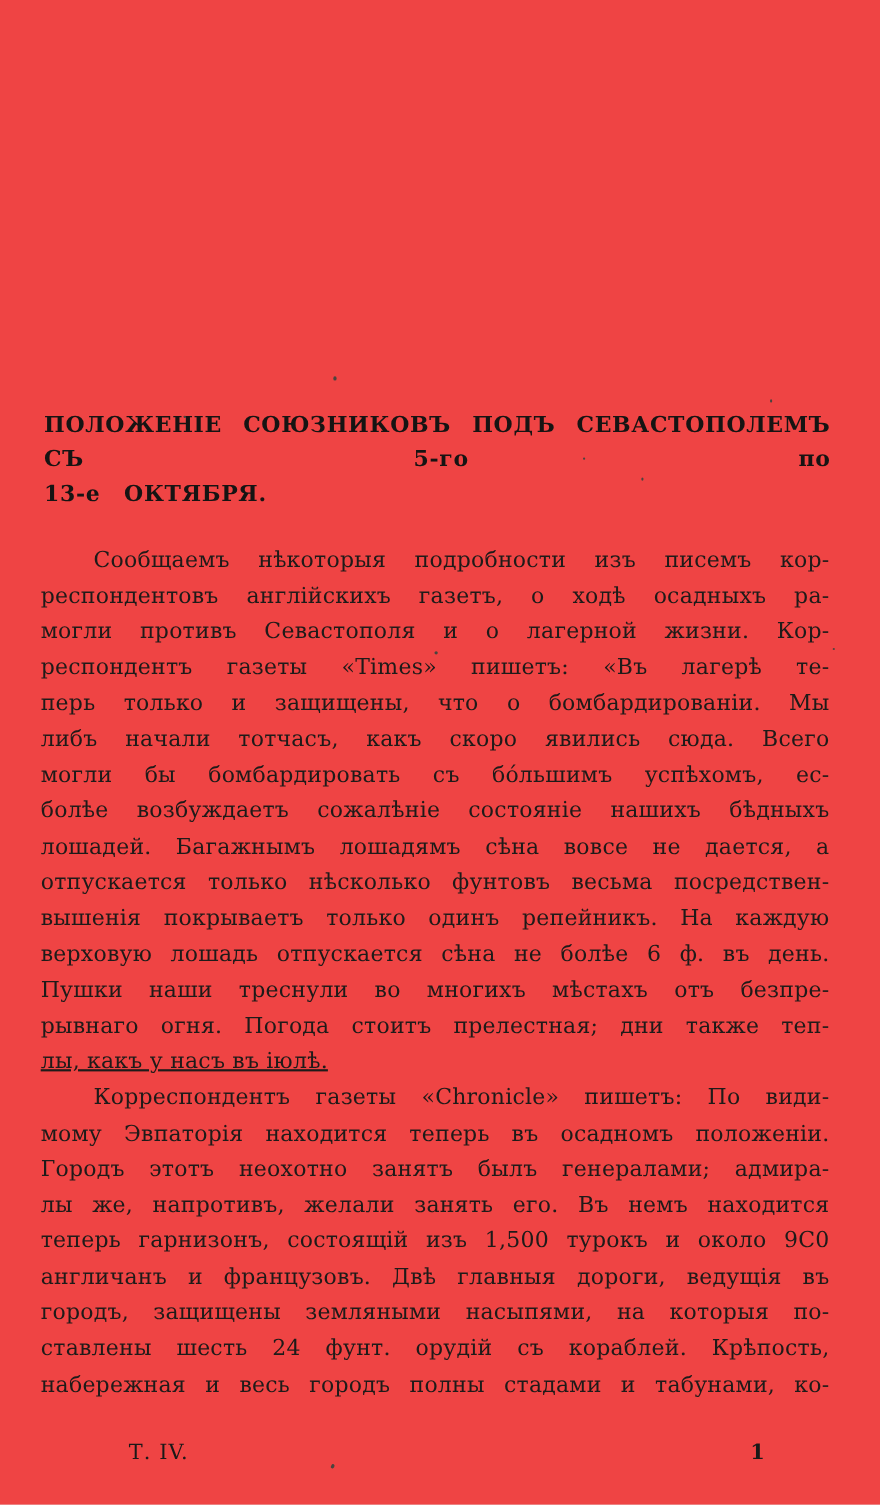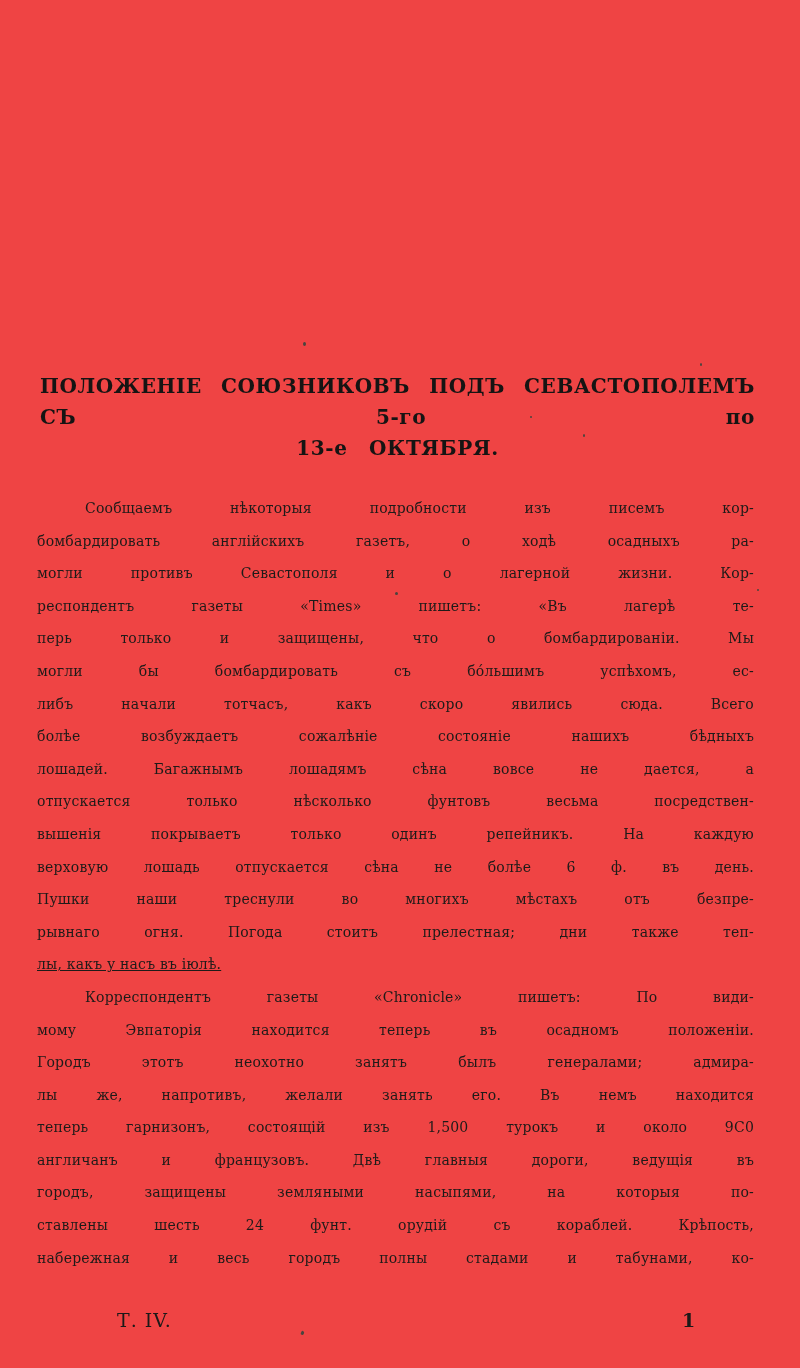--- a/index.html
+++ b/index.html
@@ -12,24 +12,24 @@
     font-family:"DejaVu Serif","Liberation Serif",serif;
     overflow:hidden;
   }
   .title{
     position:absolute;left:40px;top:371px;width:715px;
     font-size:20px;line-height:31px;font-weight:700;
     letter-spacing:0.6px;
     color:#161413;
   }
   .title-l1{text-align:justify;text-align-last:justify;}
-  .title-l2{text-align:center;word-spacing:14px;}
+  .title-l2{text-align:left;word-spacing:14px;}
   .body-block{
     position:absolute;left:37px;top:492px;width:717px;
-    font-size:14px;line-height:32.6px;
+    font-size:20px;line-height:32.6px;
     letter-spacing:0.2px;
     color:#1e1b19;
   }
   .line{text-align:justify;text-align-last:justify;}
   .line.indent{text-indent:48px;}
   .line.para-end{text-align-last:left;text-decoration:underline;}
   .footer{
     position:absolute;left:37px;top:1308px;width:717px;height:26px;
     font-size:19px;line-height:24px;color:#1b1918;
   }
@@ -50,26 +50,26 @@
 
 <div class="page">
 
   <div class="title">
     <div class="title-l1">ПОЛОЖЕНІЕ СОЮЗНИКОВЪ ПОДЪ СЕВАСТОПОЛЕМЪ СЪ 5-го по</div>
     <div class="title-l2">13-е ОКТЯБРЯ.</div>
   </div>
 
   <div class="body-block">
     <div class="line indent">Сообщаемъ нѣкоторыя подробности изъ писемъ кор-</div>
-    <div class="line">бомбардировать англійскихъ газетъ, о ходѣ осадныхъ ра-</div>
+    <div class="line">респондентовъ англійскихъ газетъ, о ходѣ осадныхъ ра-</div>
     <div class="line">могли противъ Севастополя и о лагерной жизни. Кор-</div>
     <div class="line">респондентъ газеты «Times» пишетъ: «Въ лагерѣ те-</div>
     <div class="line">перь только и защищены, что о бомбардированіи. Мы</div>
+    <div class="line">либъ начали тотчасъ, какъ скоро явились сюда. Всего</div>
     <div class="line">могли бы бомбардировать съ бо́льшимъ успѣхомъ, ес-</div>
-    <div class="line">либъ начали тотчасъ, какъ скоро явились сюда. Всего</div>
     <div class="line">болѣе возбуждаетъ сожалѣніе состояніе нашихъ бѣдныхъ</div>
     <div class="line">лошадей. Багажнымъ лошадямъ сѣна вовсе не дается, а</div>
     <div class="line">отпускается только нѣсколько фунтовъ весьма посредствен-</div>
     <div class="line">вышенія покрываетъ только одинъ репейникъ. На каждую</div>
     <div class="line">верховую лошадь отпускается сѣна не болѣе 6 ф. въ день.</div>
     <div class="line">Пушки наши треснули во многихъ мѣстахъ отъ безпре-</div>
     <div class="line">рывнаго огня. Погода стоитъ прелестная; дни также теп-</div>
     <div class="line para-end">лы, какъ у насъ въ іюлѣ.</div>
     <div class="line indent">Корреспондентъ газеты «Chronicle» пишетъ: По види-</div>
     <div class="line">мому Эвпаторія находится теперь въ осадномъ положеніи.</div>

